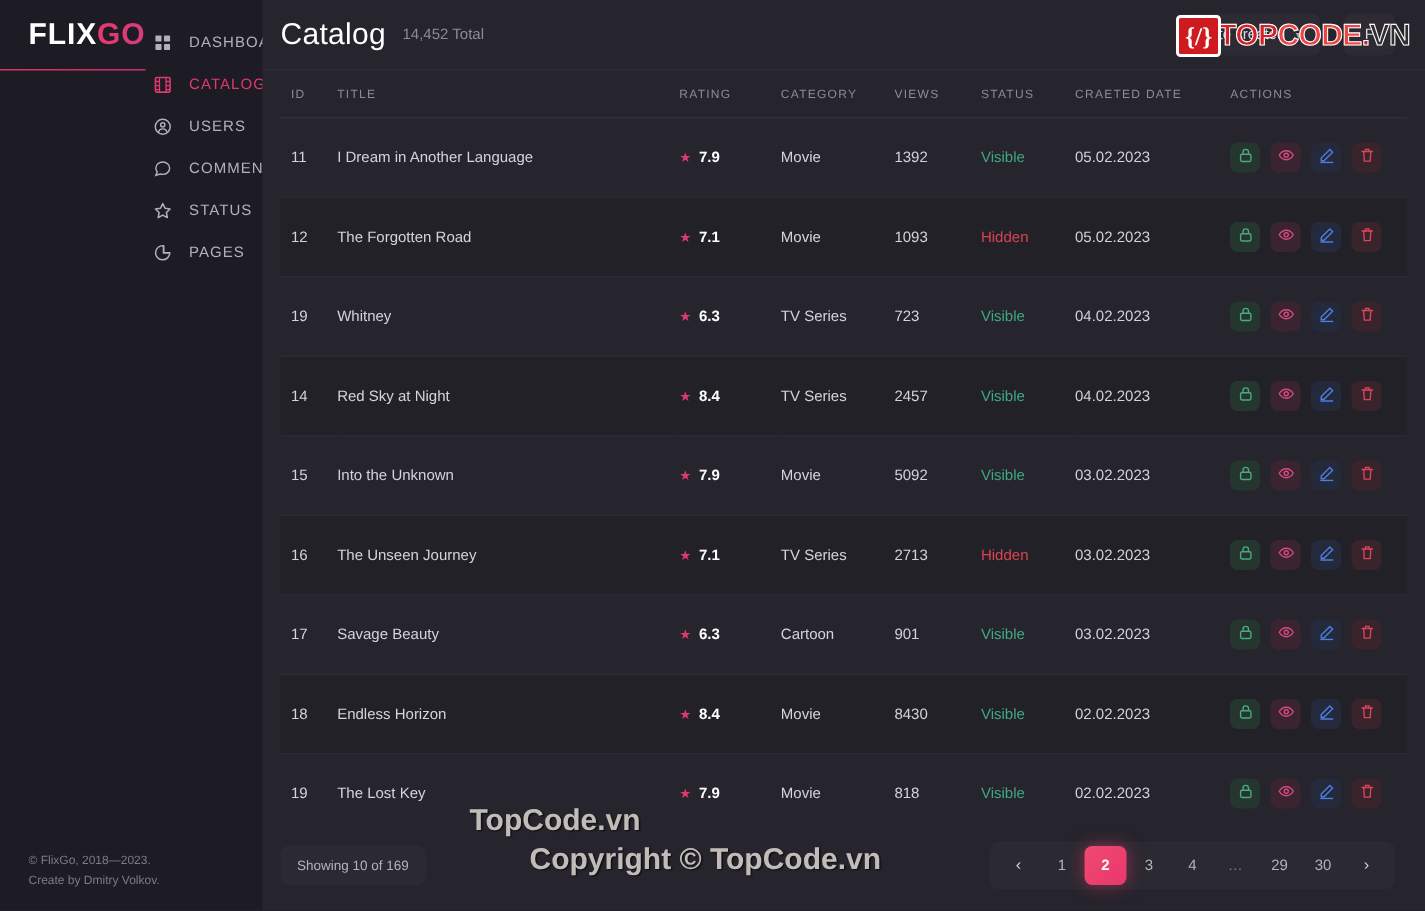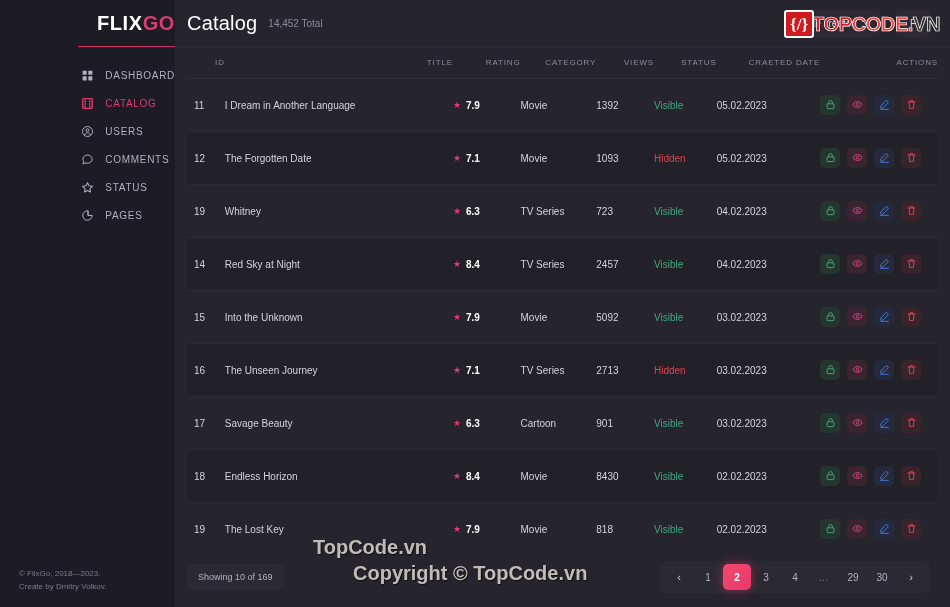--- a/index.html
+++ b/index.html
@@ -8,24 +8,23 @@
     background: #222028;
     font-family: "Liberation Sans", sans-serif;
     overflow: hidden;
   }
   .app { display: flex; width: 950px; height: 607px; position: relative; }
 
   
   .sidebar {
     width: 175px; height: 607px;
     background: #1d1b23;
-    display: flex; flex-direction: column;
+    display: flex; flex-direction: row;
     flex-shrink: 0;
     position: relative;
-    align-items: flex-end;
   }
   .logo-wrap {
     height: 47px;
     display: flex; align-items: center;
     padding-left: 19px;
     border-bottom: 1px solid;
     border-image: linear-gradient(90deg, #e0315f, #c9326f) 1;
   }
   .logo { font-size: 20px; font-weight: bold; letter-spacing: .6px; }
   .logo .lw { color: #ffffff; }
@@ -98,21 +97,21 @@
     background: #2e2a33; color: #d9d6e0; font-size: 10px;
     margin-left: 16px; display: flex; align-items: center;
     cursor: pointer; position: relative;
   }
 
   
   .table-area { flex: 1; overflow: hidden; padding: 0 12px; }
   table { width: 100%; border-collapse: collapse; }
   thead th {
     font-size: 8px; color: #8e8b99; font-weight: normal;
-    letter-spacing: .85px; text-align: right;
+    letter-spacing: .85px; text-align: left;
     padding: 11px 0 11px 0; border-bottom: 1px solid #312f38;
   }
   tbody td {
     font-size: 10px; color: #d5d2dc;
     padding: 16px 0; border-bottom: 1px solid #2c2a33;
     vertical-align: middle;
   }
   tbody tr:nth-child(even) { background: #232128; }
   .c-id     { width: 38px; padding-left: 7px; }
   .c-title  { width: 230px; }
@@ -353,21 +352,21 @@
                         <path d="M4.5 6.5h15"></path>
                         <path d="M6.8 6.5l.9 14h8.6l.9-14"></path>
                         <path d="M9.5 6.5V3.5h5v3"></path>
                       </svg></span>
                   </div>
                 </div>
               </td>
             </tr>
             <tr>
               <td class="c-id">12</td>
-              <td class="c-title">The Forgotten Date</td>
+              <td class="c-title">The Forgotten Road</td>
               <td class="c-rating">
                 <span class="rating">
                   <span class="star">★</span>
                   <span class="val">7.1</span>
                 </span>
               </td>
               <td class="c-cat">Movie</td>
               <td class="c-views">1093</td>
               <td class="c-status"><span class="st-hidden">Hidden</span></td>
               <td class="c-date">05.02.2023</td>

